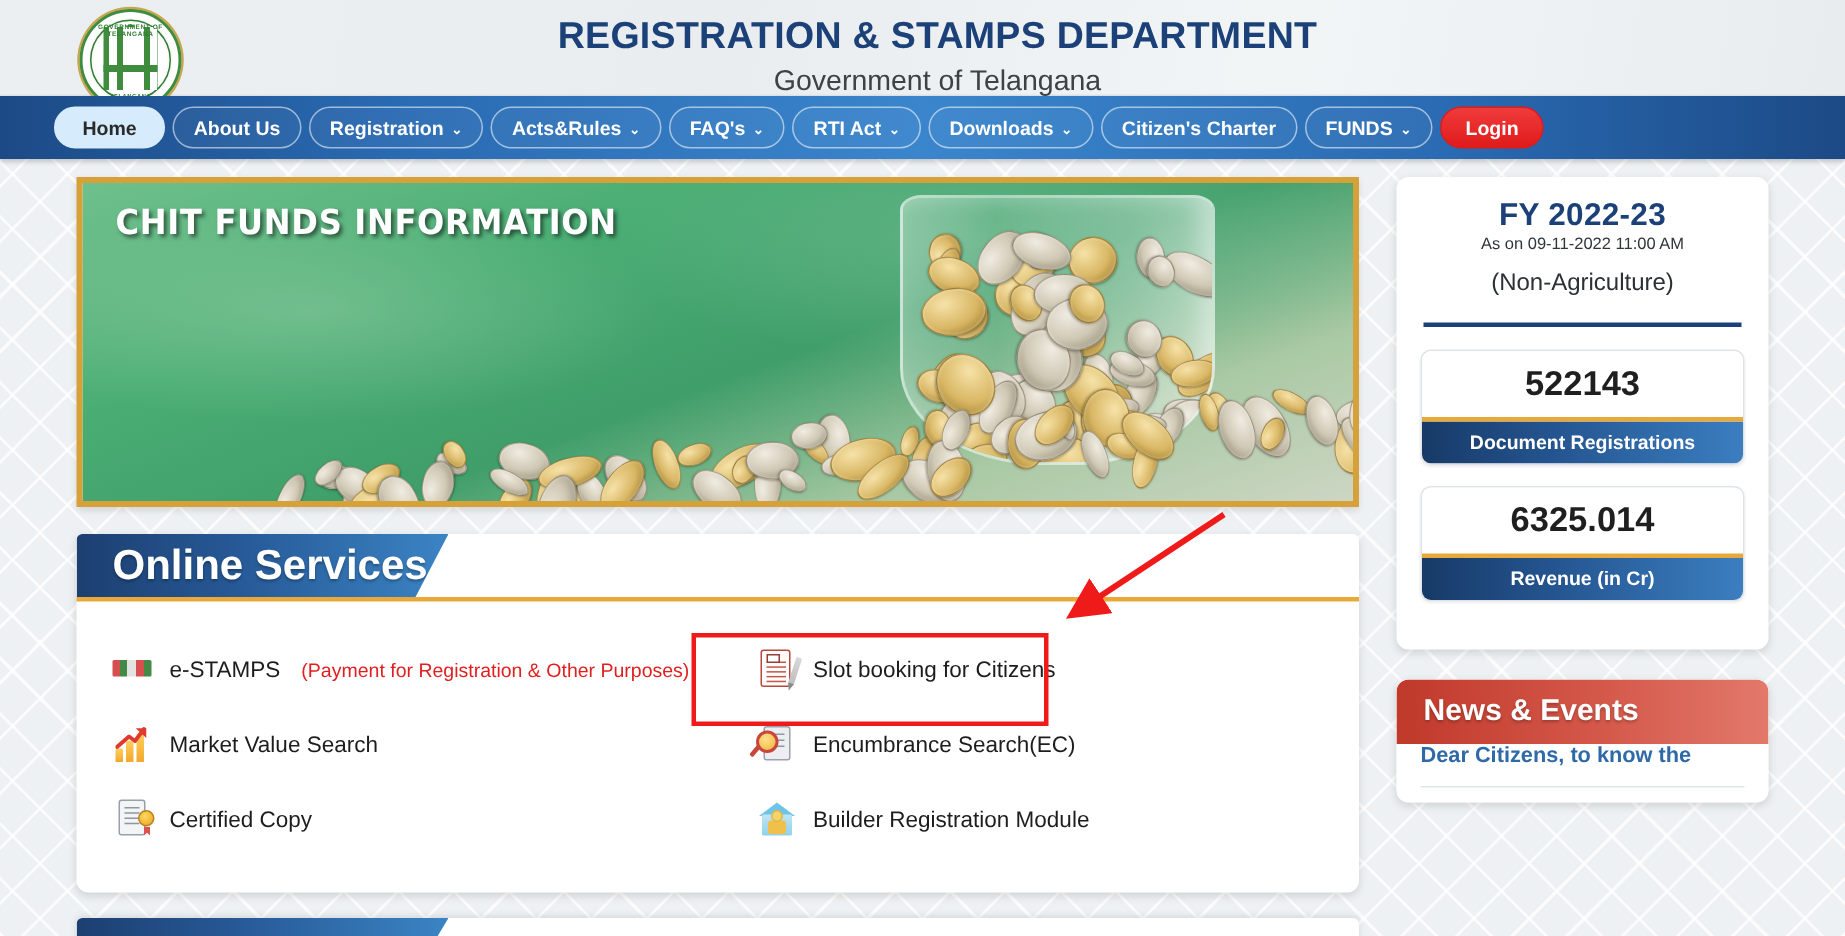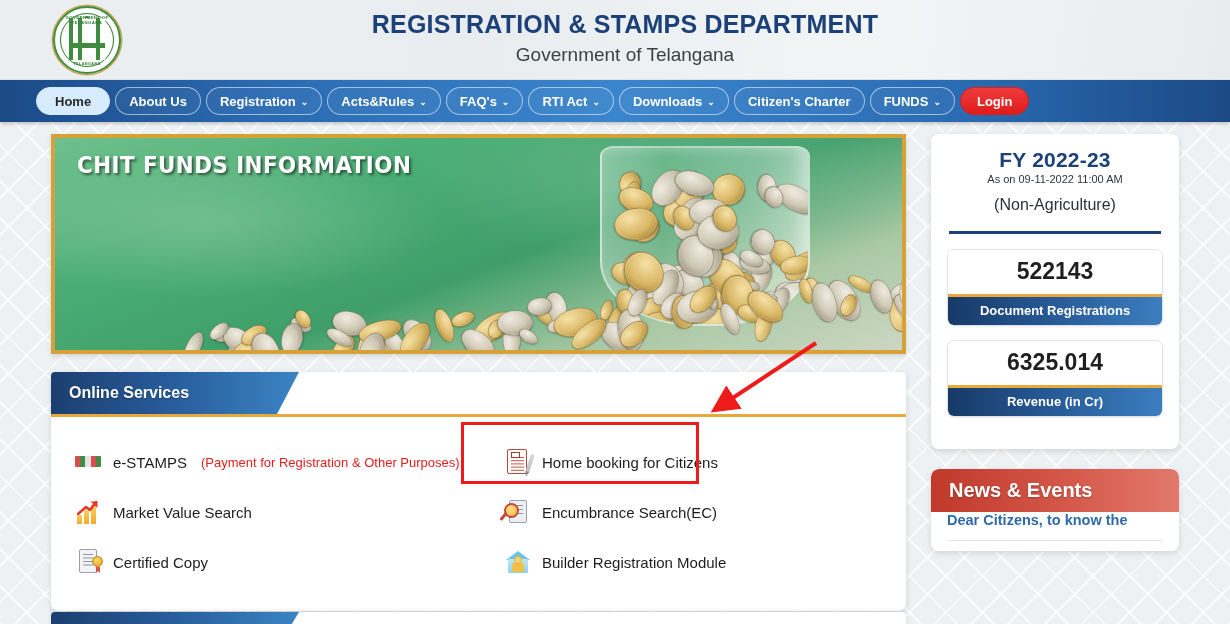--- a/index.html
+++ b/index.html
@@ -14,21 +14,21 @@
     position: relative; width: 1230px; height: 624px;
     background-color: #eef1f3;
     background-image:
       repeating-linear-gradient(45deg, rgba(255,255,255,.75) 0 2px, rgba(0,0,0,0) 2px 26px),
       repeating-linear-gradient(-45deg, rgba(255,255,255,.75) 0 2px, rgba(0,0,0,0) 2px 26px);
     overflow: hidden;
   }
 
   
   #header {
-    position: relative; height: 80px; width: 1230px;
+    position: relative; height: 64px; width: 1230px;
     background: linear-gradient(100deg, #eceff1 0%, #e9edef 40%, #f2f5f6 70%, #e8ecef 100%);
     border-bottom: 1px solid #dfe3e6;
     padding-left: 28px;
   }
   #emblem-wrap {
     position: absolute; left: 53px; top: 6px; width: 68px; height: 68px;
   }
   .emblem-outer {
     width: 68px; height: 68px; border-radius: 50%;
     background: radial-gradient(circle at 50% 50%, #ffffff 52%, #f3f6f0 62%, #ffffff 100%);
@@ -138,22 +138,22 @@
   #services {
     position: relative; width: 855px; margin-top: 18px;
     background: #fff; border-radius: 4px 4px 8px 8px;
     box-shadow: 0 2px 6px rgba(0,0,0,.13);
     min-height: 205px;
   }
   #services-tab {
     position: relative; height: 42px; width: 248px;
     background: linear-gradient(to right, #1c3f70 0%, #275a98 45%, #3b84c4 100%);
     border-radius: 4px 0 0 0;
-    color: #fff; font-size: 16px; font-weight: bold;
-    display: flex; align-items: center; padding-left: 18px;
+    color: #fff; font-size: 28px; font-weight: bold;
+    display: flex; align-items: center; padding-left: 24px;
     clip-path: polygon(0 0, 100% 0, calc(100% - 22px) 100%, 0 100%);
     text-shadow: 0 1px 2px rgba(0,0,0,.3);
     margin-top: 8px;
   }
   #services-rule { height: 3px; background: #e8a93a; width: 855px; }
   #services-body { display: flex; padding: 20px 0 24px 0; }
   .svc-col { width: 427px; }
   .svc-row {
     display: flex; align-items: center; gap: 10px; height: 50px;
     padding-left: 24px; cursor: pointer;
@@ -513,21 +513,21 @@
                 </span>
                 <span class="svc-label">Certified Copy</span>
               </div>
             </div>
           <div class="svc-col right" id="svc-right">
               <div class="svc-row">
                 <span class="svc-icon">
                   <span class="ic-doc"></span>
                   <span class="ic-pen"></span>
                 </span>
-                <span class="svc-label">Home booking for Citizens</span>
+                <span class="svc-label">Slot booking for Citizens</span>
               </div>
               <div class="svc-row">
                 <span class="svc-icon">
                   <span class="ic-ecdoc"></span>
                   <span class="ic-mag"></span>
                 </span>
                 <span class="svc-label">Encumbrance Search(EC)</span>
               </div>
               <div class="svc-row">
                 <span class="svc-icon">

